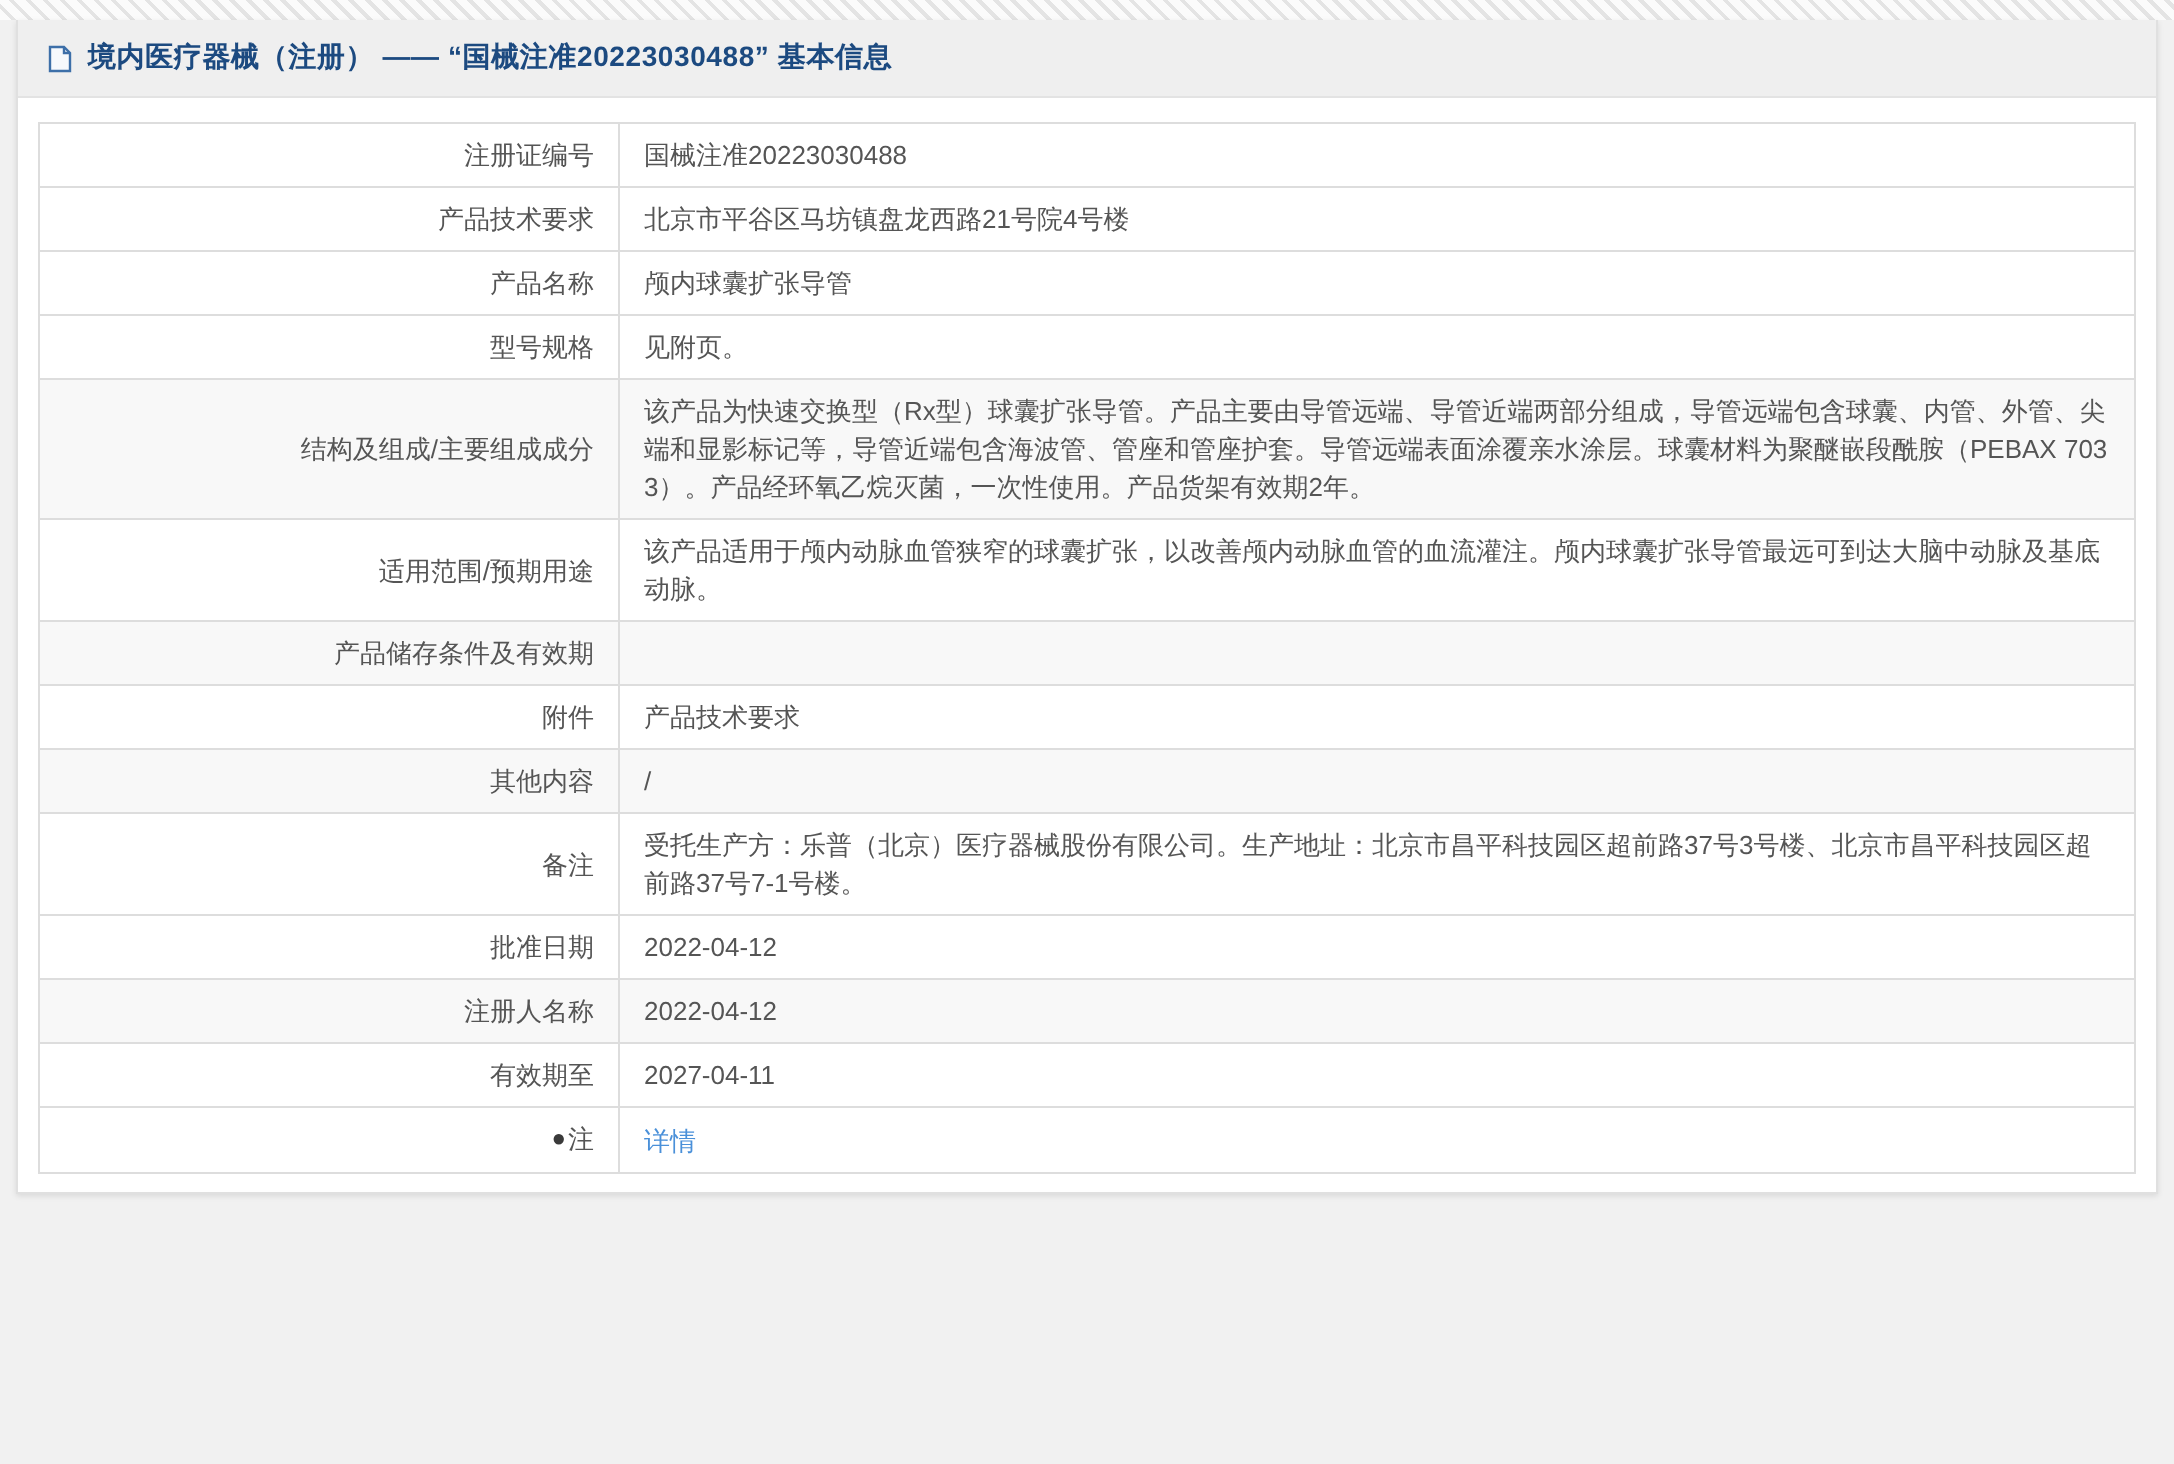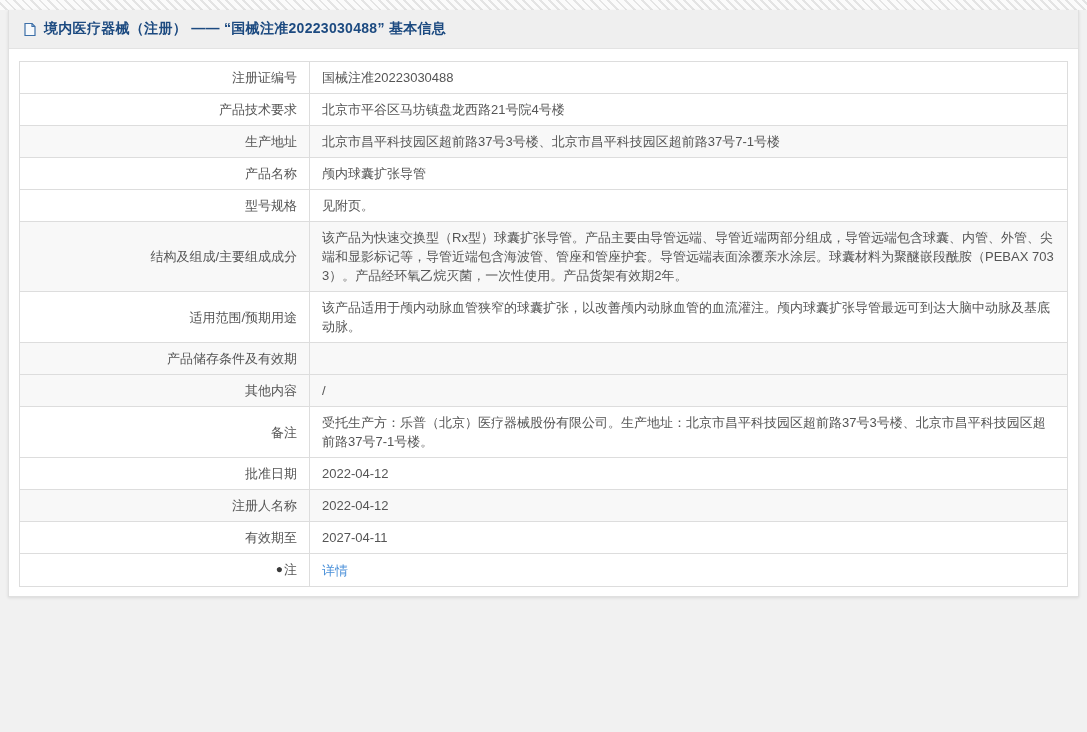--- a/index.html
+++ b/index.html
@@ -92,43 +92,43 @@
     <table class="info-table">
       <tbody>
           <tr class="odd">
             <td class="label-cell">注册证编号</td>
             <td class="value-cell">国械注准20223030488</td>
           </tr>
           <tr class="odd">
             <td class="label-cell">产品技术要求</td>
             <td class="value-cell">北京市平谷区马坊镇盘龙西路21号院4号楼</td>
           </tr>
-          <tr class="even">
-            <td class="label-cell">生产地址</td>
-            <td class="value-cell">北京市昌平科技园区超前路37号3号楼、北京市昌平科技园区超前路37号7-1号楼</td>
-          </tr>
           <tr class="odd">
             <td class="label-cell">产品名称</td>
             <td class="value-cell">颅内球囊扩张导管</td>
           </tr>
           <tr class="odd">
             <td class="label-cell">型号规格</td>
             <td class="value-cell">见附页。</td>
           </tr>
           <tr class="even">
             <td class="label-cell">结构及组成/主要组成成分</td>
             <td class="value-cell">该产品为快速交换型（Rx型）球囊扩张导管。产品主要由导管远端、导管近端两部分组成，导管远端包含球囊、内管、外管、尖端和显影标记等，导管近端包含海波管、管座和管座护套。导管远端表面涂覆亲水涂层。球囊材料为聚醚嵌段酰胺（PEBAX 7033）。产品经环氧乙烷灭菌，一次性使用。产品货架有效期2年。</td>
           </tr>
           <tr class="odd">
             <td class="label-cell">适用范围/预期用途</td>
             <td class="value-cell">该产品适用于颅内动脉血管狭窄的球囊扩张，以改善颅内动脉血管的血流灌注。颅内球囊扩张导管最远可到达大脑中动脉及基底动脉。</td>
           </tr>
           <tr class="even">
             <td class="label-cell">产品储存条件及有效期</td>
             <td class="value-cell"></td>
+          </tr>
+          <tr class="odd">
+            <td class="label-cell">附件</td>
+            <td class="value-cell">产品技术要求</td>
           </tr>
           <tr class="even">
             <td class="label-cell">其他内容</td>
             <td class="value-cell">/</td>
           </tr>
           <tr class="odd">
             <td class="label-cell">备注</td>
             <td class="value-cell">受托生产方：乐普（北京）医疗器械股份有限公司。生产地址：北京市昌平科技园区超前路37号3号楼、北京市昌平科技园区超前路37号7-1号楼。</td>
           </tr>
           <tr class="odd">

